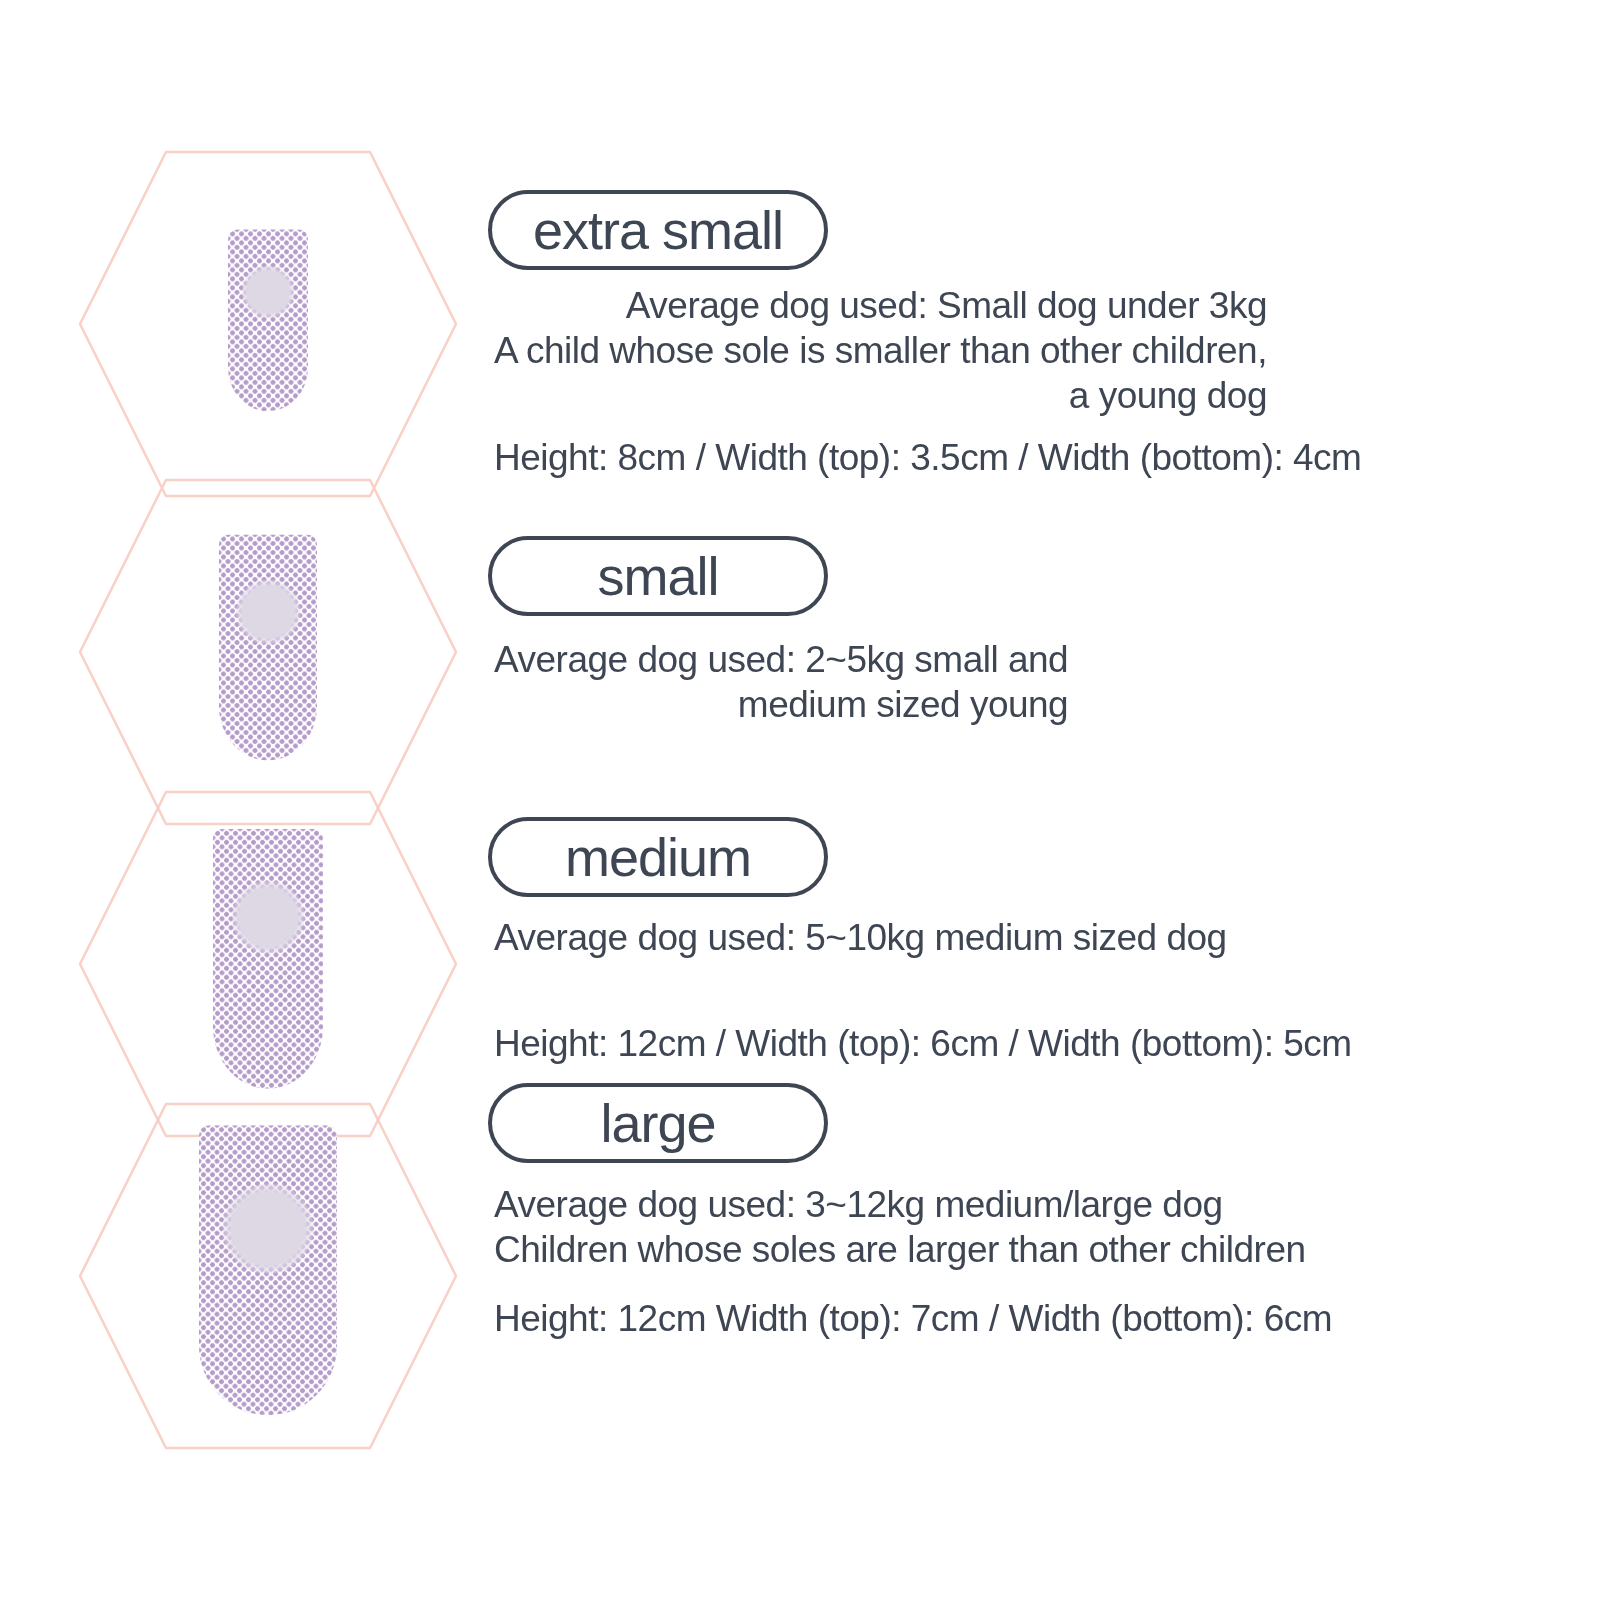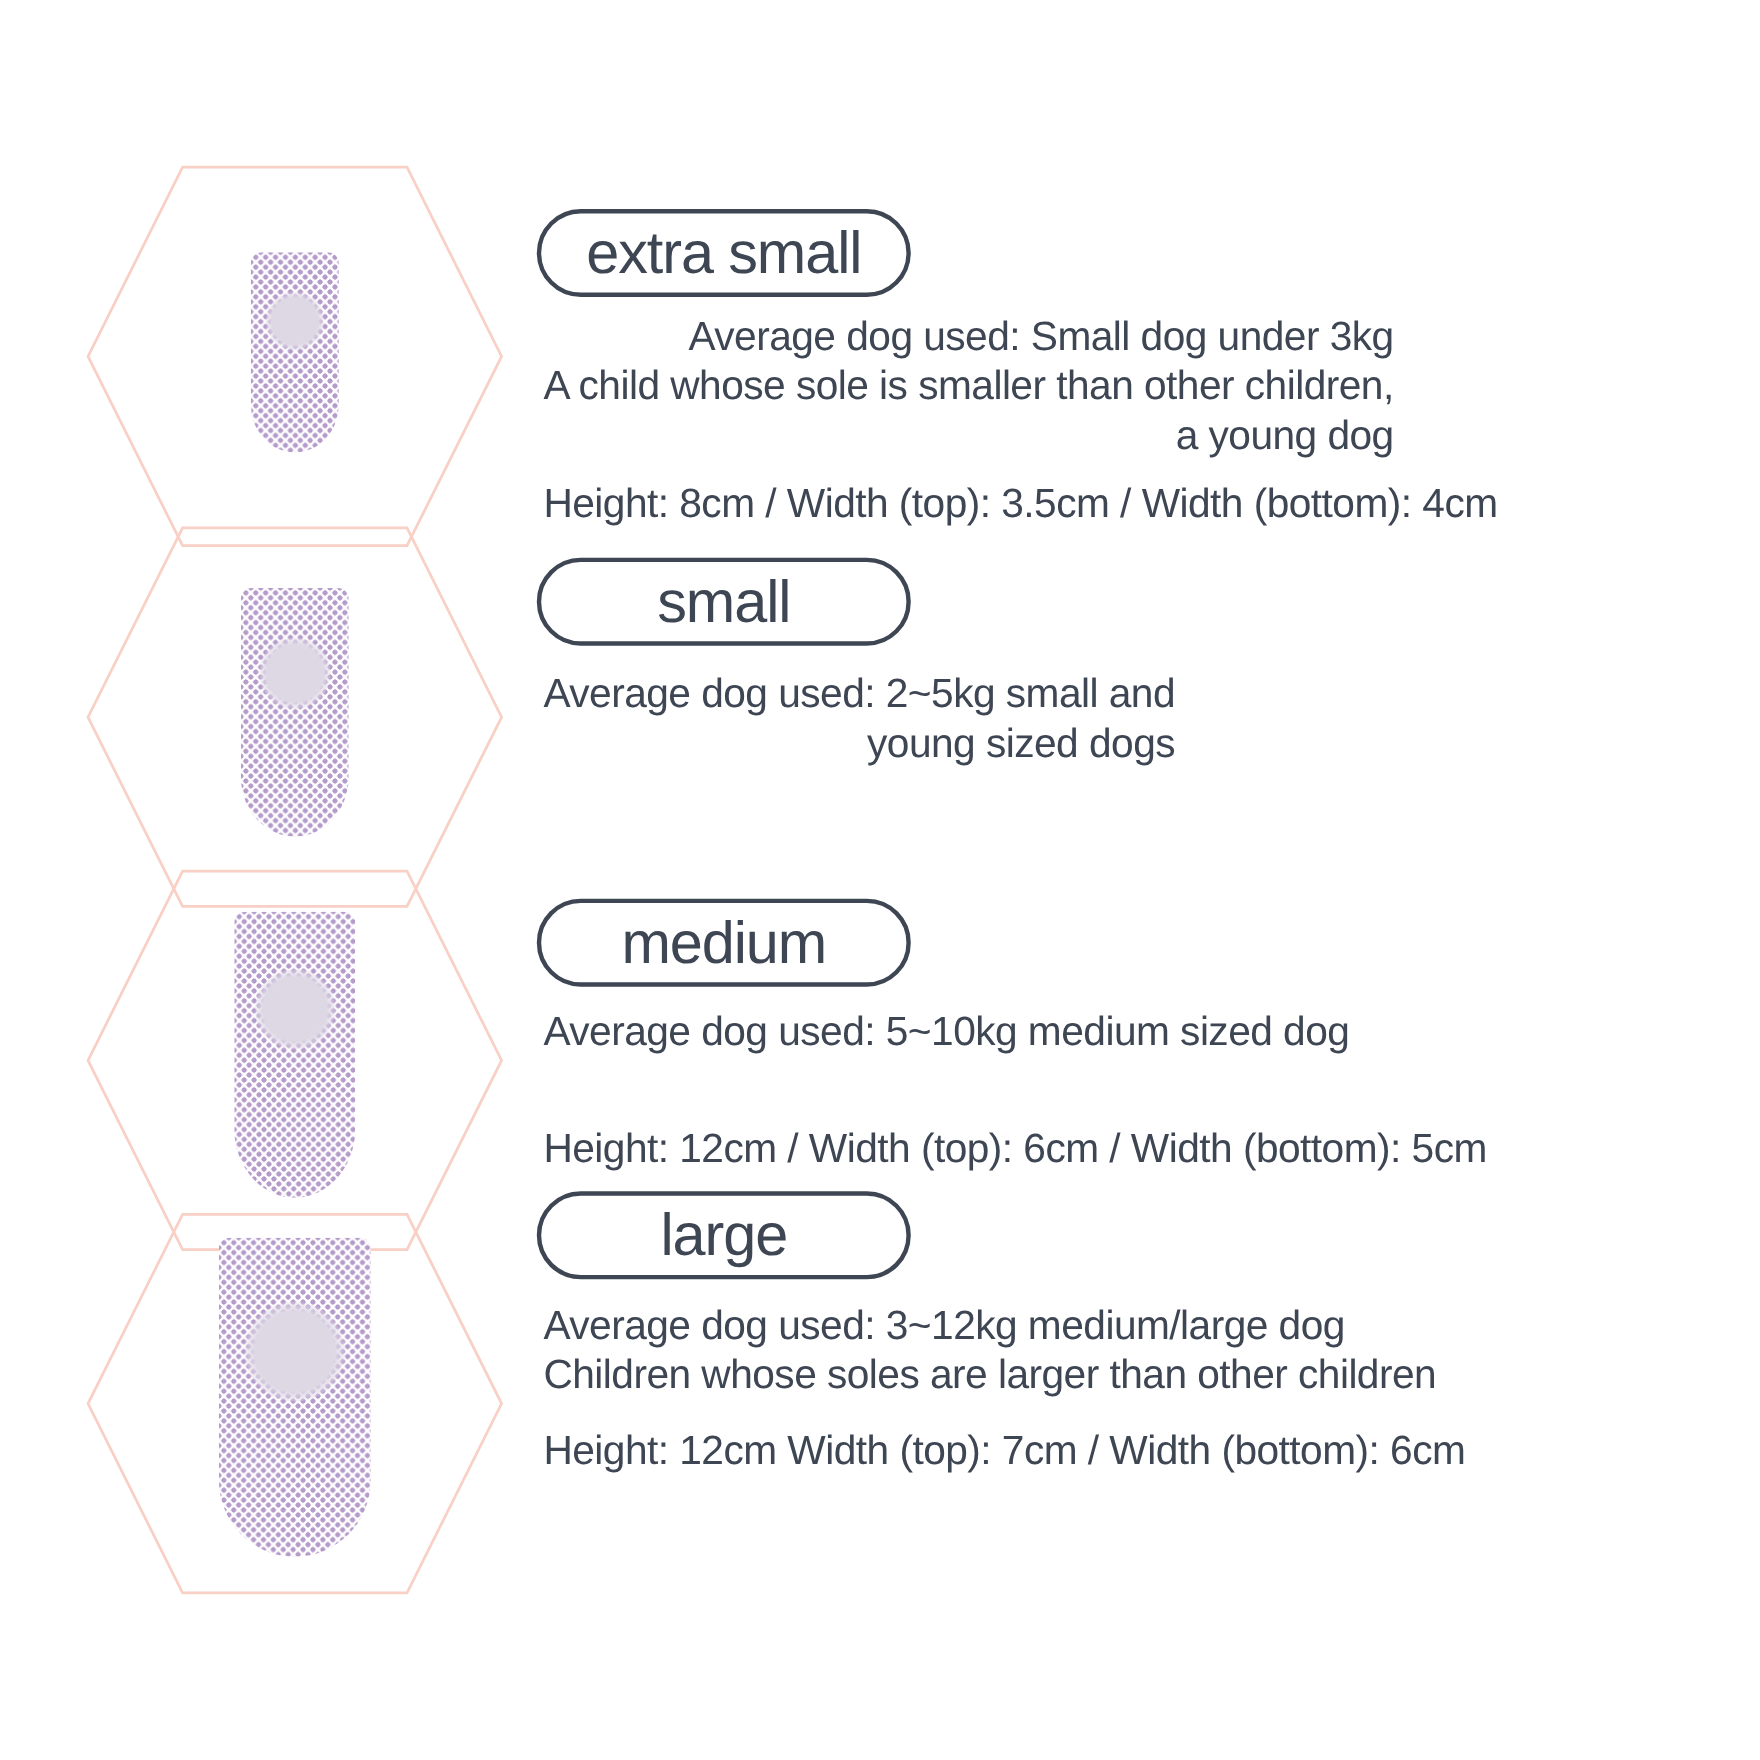--- a/index.html
+++ b/index.html
@@ -25,21 +25,21 @@
   .sock-s{width:98px;height:226px;}
   .sock-m{width:110px;height:260px;}
   .sock-l{width:138px;height:290px;}
   .pad{
     position:absolute;left:50%;top:20%;width:66%;aspect-ratio:1/1;
     transform:translateX(-50%);border-radius:50%;
     background:radial-gradient(circle, var(--pad,#ded8e5) 0%, var(--pad,#ded8e5) 56%, rgba(222,216,229,0) 76%);
   }
   
   .sec{position:absolute;left:488px;width:1050px;}
-  .sec0{top:190px;} .sec1{top:507px;text-align:right;} .sec2{top:817px;} .sec3{top:1083px;}
+  .sec0{top:190px;} .sec1{top:536px;text-align:right;} .sec2{top:817px;} .sec3{top:1083px;}
   .pill{
     width:340px;height:80px;box-sizing:border-box;
     border:4px solid var(--text,#3e4654);border-radius:46px;
     display:flex;align-items:center;justify-content:center;
     font-size:54px;letter-spacing:-1px;white-space:nowrap;
   }
   .desc{position:absolute;left:6px;font-size:37px;line-height:45px;letter-spacing:-0.5px;white-space:nowrap;}
   .spec{position:absolute;left:6px;font-size:37px;letter-spacing:-0.5px;white-space:nowrap;}
   .sec0 .desc{top:93px;text-align:right;}  .sec0 .spec{top:247px;}
   .sec1 .desc{top:101px;} .sec1 .spec{top:203px;}
@@ -95,21 +95,21 @@
     </div>
     <div class="spec">Height: 8cm / Width (top): 3.5cm / Width (bottom): 4cm</div>
   </section>
 
   <section class="sec sec1">
     <div class="pill">
       <span>small</span>
     </div>
     <div class="desc">
       <div>Average dog used: 2~5kg small and</div>
-      <div>young sized dogs</div>
+      <div>medium sized young</div>
     </div>
   </section>
 
   <section class="sec sec2">
     <div class="pill">
       <span>medium</span>
     </div>
     <div class="desc">
       <div>Average dog used: 5~10kg medium sized dog</div>
     </div>

